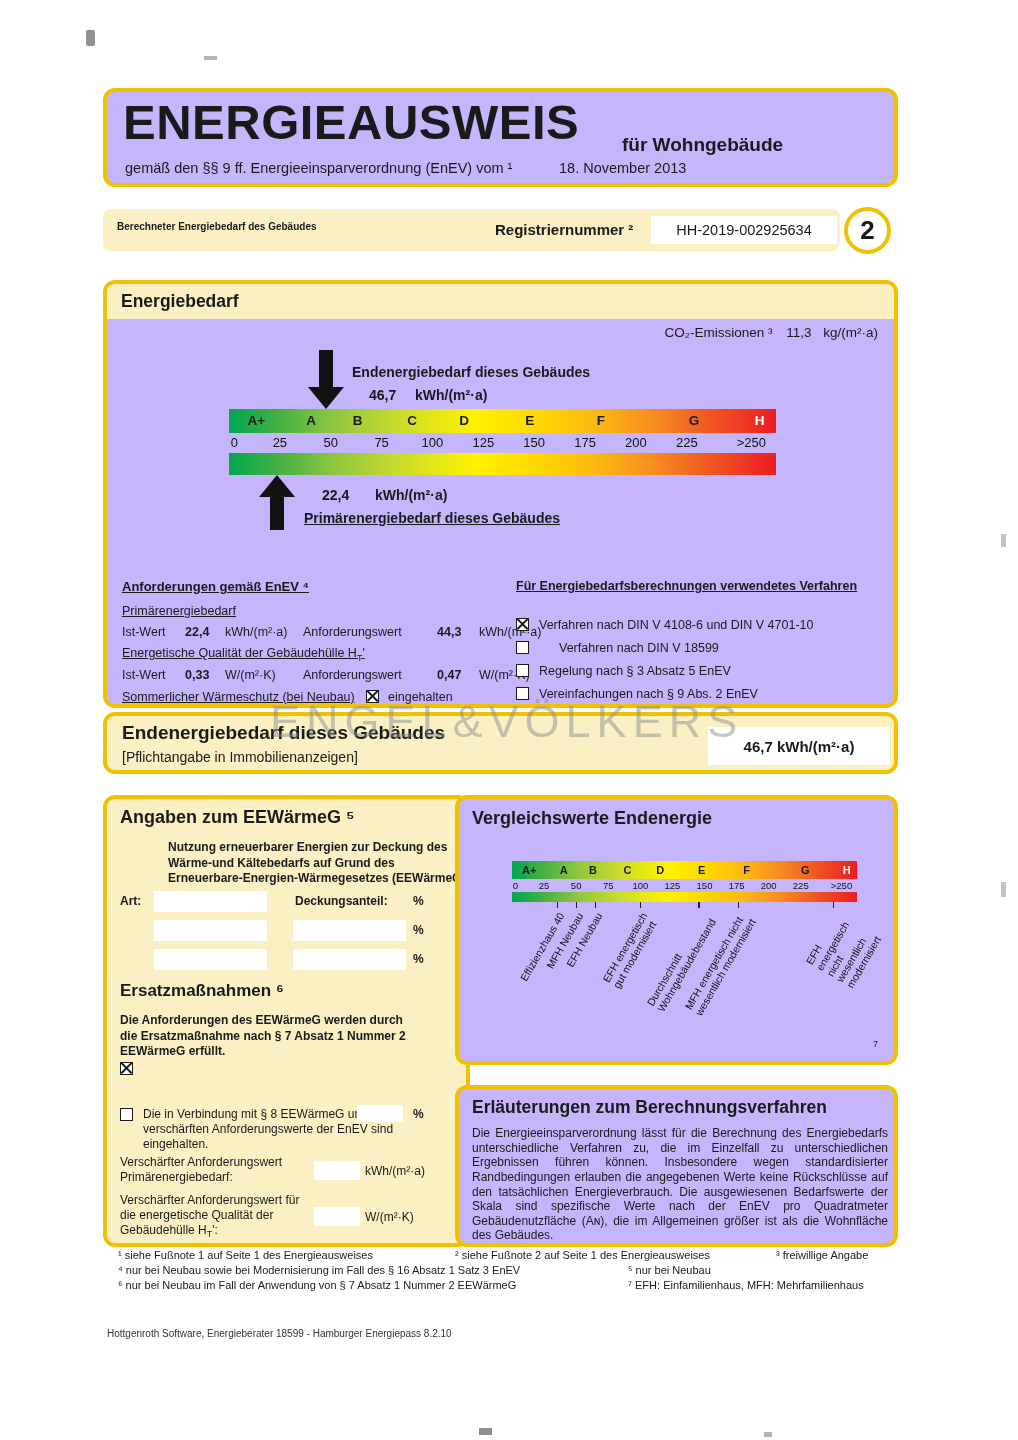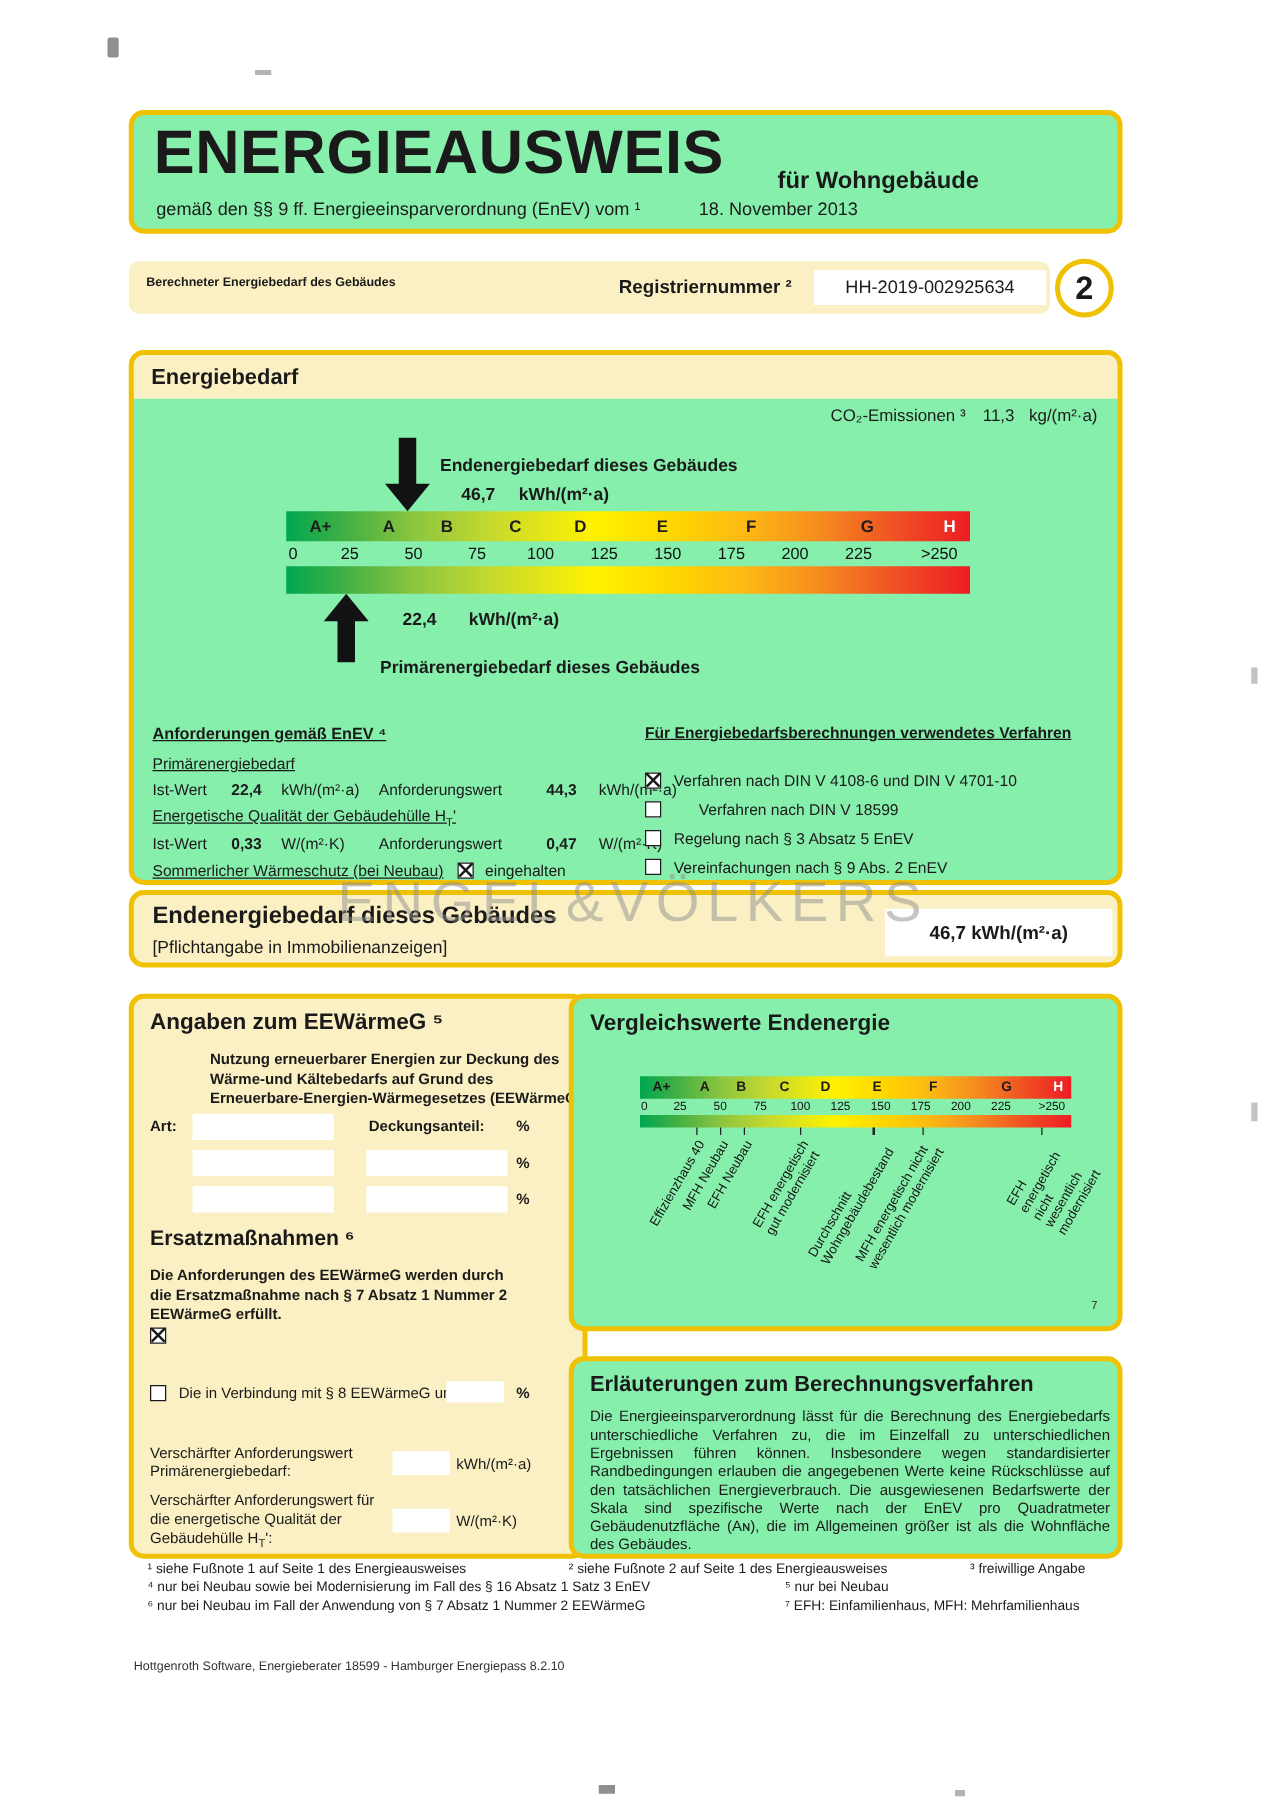--- a/index.html
+++ b/index.html
@@ -1,21 +1,21 @@
 <!DOCTYPE html>
 <html><head>
 <meta charset="utf-8">
 <style>
   html,body{margin:0;padding:0;background:#fff;}
   .page{position:relative;width:1018px;height:1440px;background:#fff;overflow:hidden;
         font-family:"Liberation Sans","DejaVu Sans",sans-serif;color:#1a1a1a;}
   .abs{position:absolute;}
   .b{font-weight:bold;}
   .u{text-decoration:underline;}
-  .ybox{position:absolute;background:#86efac;border:4px solid #EFC100;border-radius:12px;box-sizing:border-box;}
+  .ybox{position:absolute;background:#c4b5fd;border:4px solid #EFC100;border-radius:12px;box-sizing:border-box;}
   .tint{background:#FAF0C3;}
   .whitefield{position:absolute;background:#fff;}
   .grad{background:linear-gradient(90deg,#00a650 0%,#45b044 9%,#8dc63f 19%,#c6d92e 30%,#fff200 45%,#ffd500 57%,#fdb913 67%,#f68b1f 78%,#f05123 89%,#ed1c24 100%);}
   .lt{position:absolute;top:50%;transform:translate(-50%,-52%);font-weight:bold;color:#1c1c1c;}
   .lt.white{color:#fff;}
   .num{position:absolute;transform:translateX(-50%);color:#111;}
   .cb{position:absolute;width:13px;height:13px;border:1.5px solid #1a1a1a;background:#fff;box-sizing:border-box;}
   .cb.checked::before,.cb.checked::after{content:"";position:absolute;top:4.1px;left:-2.2px;width:15px;height:1.6px;background:#1a1a1a;}
   .cb.checked::before{transform:rotate(45deg);}
   .cb.checked::after{transform:rotate(-45deg);}
@@ -102,21 +102,21 @@
       <div class="abs grad" style="left:0;top:44px;width:100%;height:22px;"></div>
       <div class="abs" style="left:calc(8.7% - 18px);top:66px;">
         <svg width="36" height="55" viewBox="0 0 36 55">
             <path d="M18 0 L36 22 H25 V55 H11 V22 H0 Z" fill="#121212"></path>
           </svg>
       </div>
     </div>
 
     <div class="abs b" style="left:215px;top:203px;font-size:14px;">22,4</div>
     <div class="abs b" style="left:268px;top:203px;font-size:14px;">kWh/(m²·a)</div>
-    <div class="abs b" style="left:197px;top:241px;font-size:14px;">Primärenergiebedarf dieses Gebäudes</div>
+    <div class="abs b" style="left:197px;top:226px;font-size:14px;text-decoration:underline;">Primärenergiebedarf dieses Gebäudes</div>
 
     <div class="abs b u" style="left:15px;top:295px;font-size:13px;">Anforderungen gemäß EnEV ⁴</div>
     <div class="abs u" style="left:15px;top:320px;font-size:12.5px;">Primärenergiebedarf</div>
 
     <div class="abs" style="left:15px;top:341px;font-size:12.5px;">Ist-Wert</div>
     <div class="abs b" style="left:78px;top:341px;font-size:12.5px;">22,4</div>
     <div class="abs" style="left:118px;top:341px;font-size:12.5px;">kWh/(m²·a)</div>
     <div class="abs" style="left:196px;top:341px;font-size:12.5px;">Anforderungswert</div>
     <div class="abs b" style="left:330px;top:341px;font-size:12.5px;">44,3</div>
     <div class="abs" style="left:372px;top:341px;font-size:12.5px;">kWh/(m²·a)</div>
@@ -176,20 +176,21 @@
 
     <div class="abs b" style="left:13px;top:182px;font-size:17px;">Ersatzmaßnahmen ⁶</div>
     <div class="abs b" style="left:13px;top:214px;width:302px;font-size:12px;line-height:1.3;">Die Anforderungen des EEWärmeG werden durch die Ersatzmaßnahme nach § 7 Absatz 1 Nummer 2 EEWärmeG erfüllt.</div>
 
     <div class="cb checked" style="left:13px;top:263px;"></div>
 
     <div class="cb" style="left:13px;top:309px;"></div>
     <div class="abs" style="left:36px;top:308px;font-size:12px;">Die in Verbindung mit § 8 EEWärmeG um</div>
     <div class="whitefield" style="left:250px;top:306px;width:46px;height:17px;"></div>
     <div class="abs b" style="left:306px;top:308px;font-size:12px;">%</div>
+    <div class="abs" style="left:36px;top:323px;width:268px;font-size:12px;line-height:1.25;">verschärften Anforderungswerte der EnEV sind eingehalten.</div>
 
     <div class="abs" style="left:13px;top:356px;width:195px;font-size:12px;line-height:1.25;">Verschärfter Anforderungswert Primärenergiebedarf:</div>
     <div class="whitefield" style="left:207px;top:362px;width:46px;height:19px;"></div>
     <div class="abs" style="left:258px;top:365px;font-size:12px;">kWh/(m²·a)</div>
 
     <div class="abs" style="left:13px;top:394px;width:195px;font-size:12px;line-height:1.25;">
       <span>Verschärfter Anforderungswert für die energetische Qualität der Gebäudehülle H</span><sub style="font-size:9px;">T</sub><span>':</span>
     </div>
     <div class="whitefield" style="left:207px;top:408px;width:46px;height:19px;"></div>
     <div class="abs" style="left:258px;top:411px;font-size:12px;">W/(m²·K)</div>

